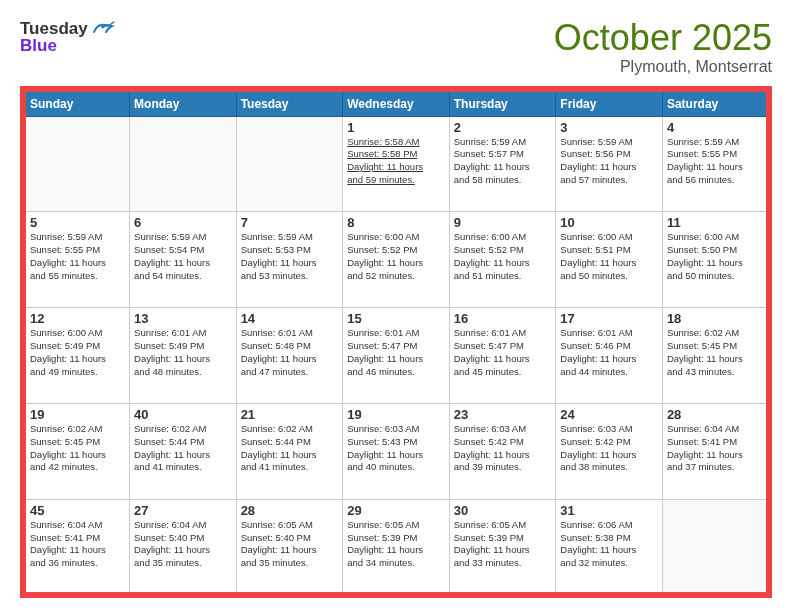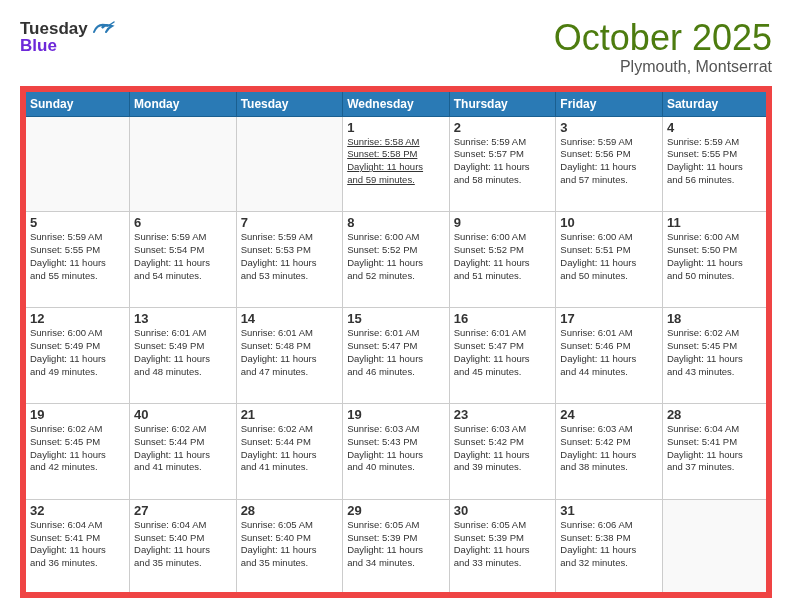--- a/index.html
+++ b/index.html
@@ -298,21 +298,21 @@
           <td>
             <span class="date-num">28</span>
             <div class="cell-info" style="white-space: pre-line;">Sunrise: 6:04 AM
 Sunset: 5:41 PM
 Daylight: 11 hours
 and 37 minutes.</div>
           </td>
         </tr>
         <tr>
           <td>
-            <span class="date-num">32</span>
+            <span class="date-num">45</span>
             <div class="cell-info" style="white-space: pre-line;">Sunrise: 6:04 AM
 Sunset: 5:41 PM
 Daylight: 11 hours
 and 36 minutes.</div>
           </td>
           <td>
             <span class="date-num">27</span>
             <div class="cell-info" style="white-space: pre-line;">Sunrise: 6:04 AM
 Sunset: 5:40 PM
 Daylight: 11 hours

